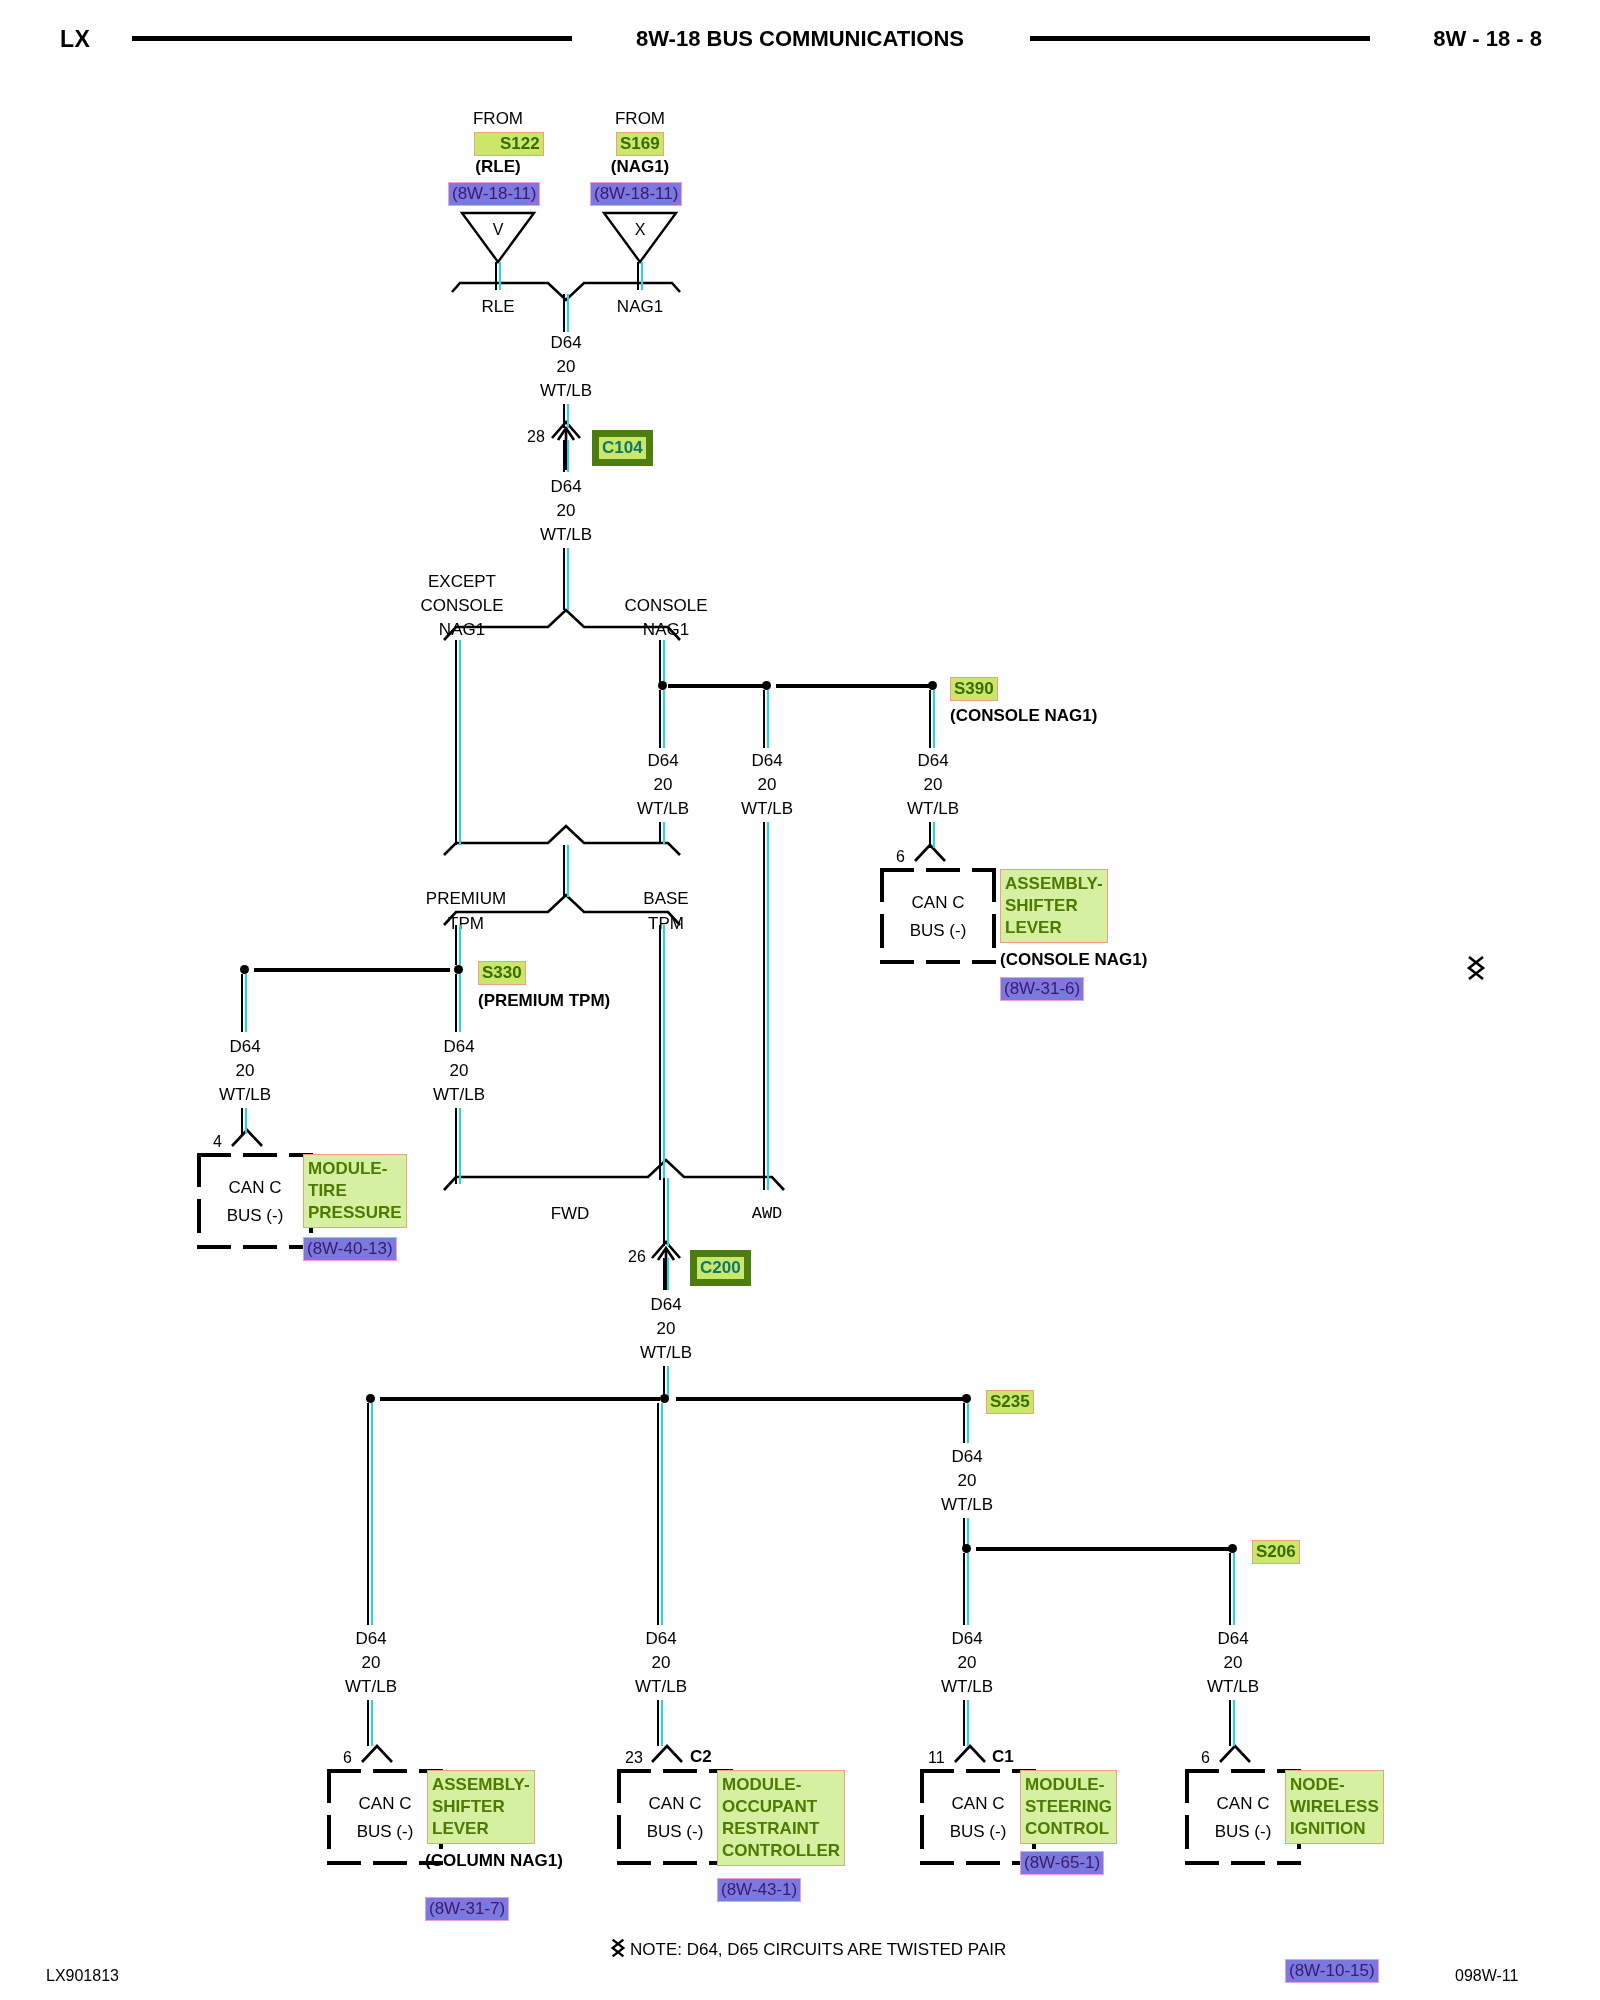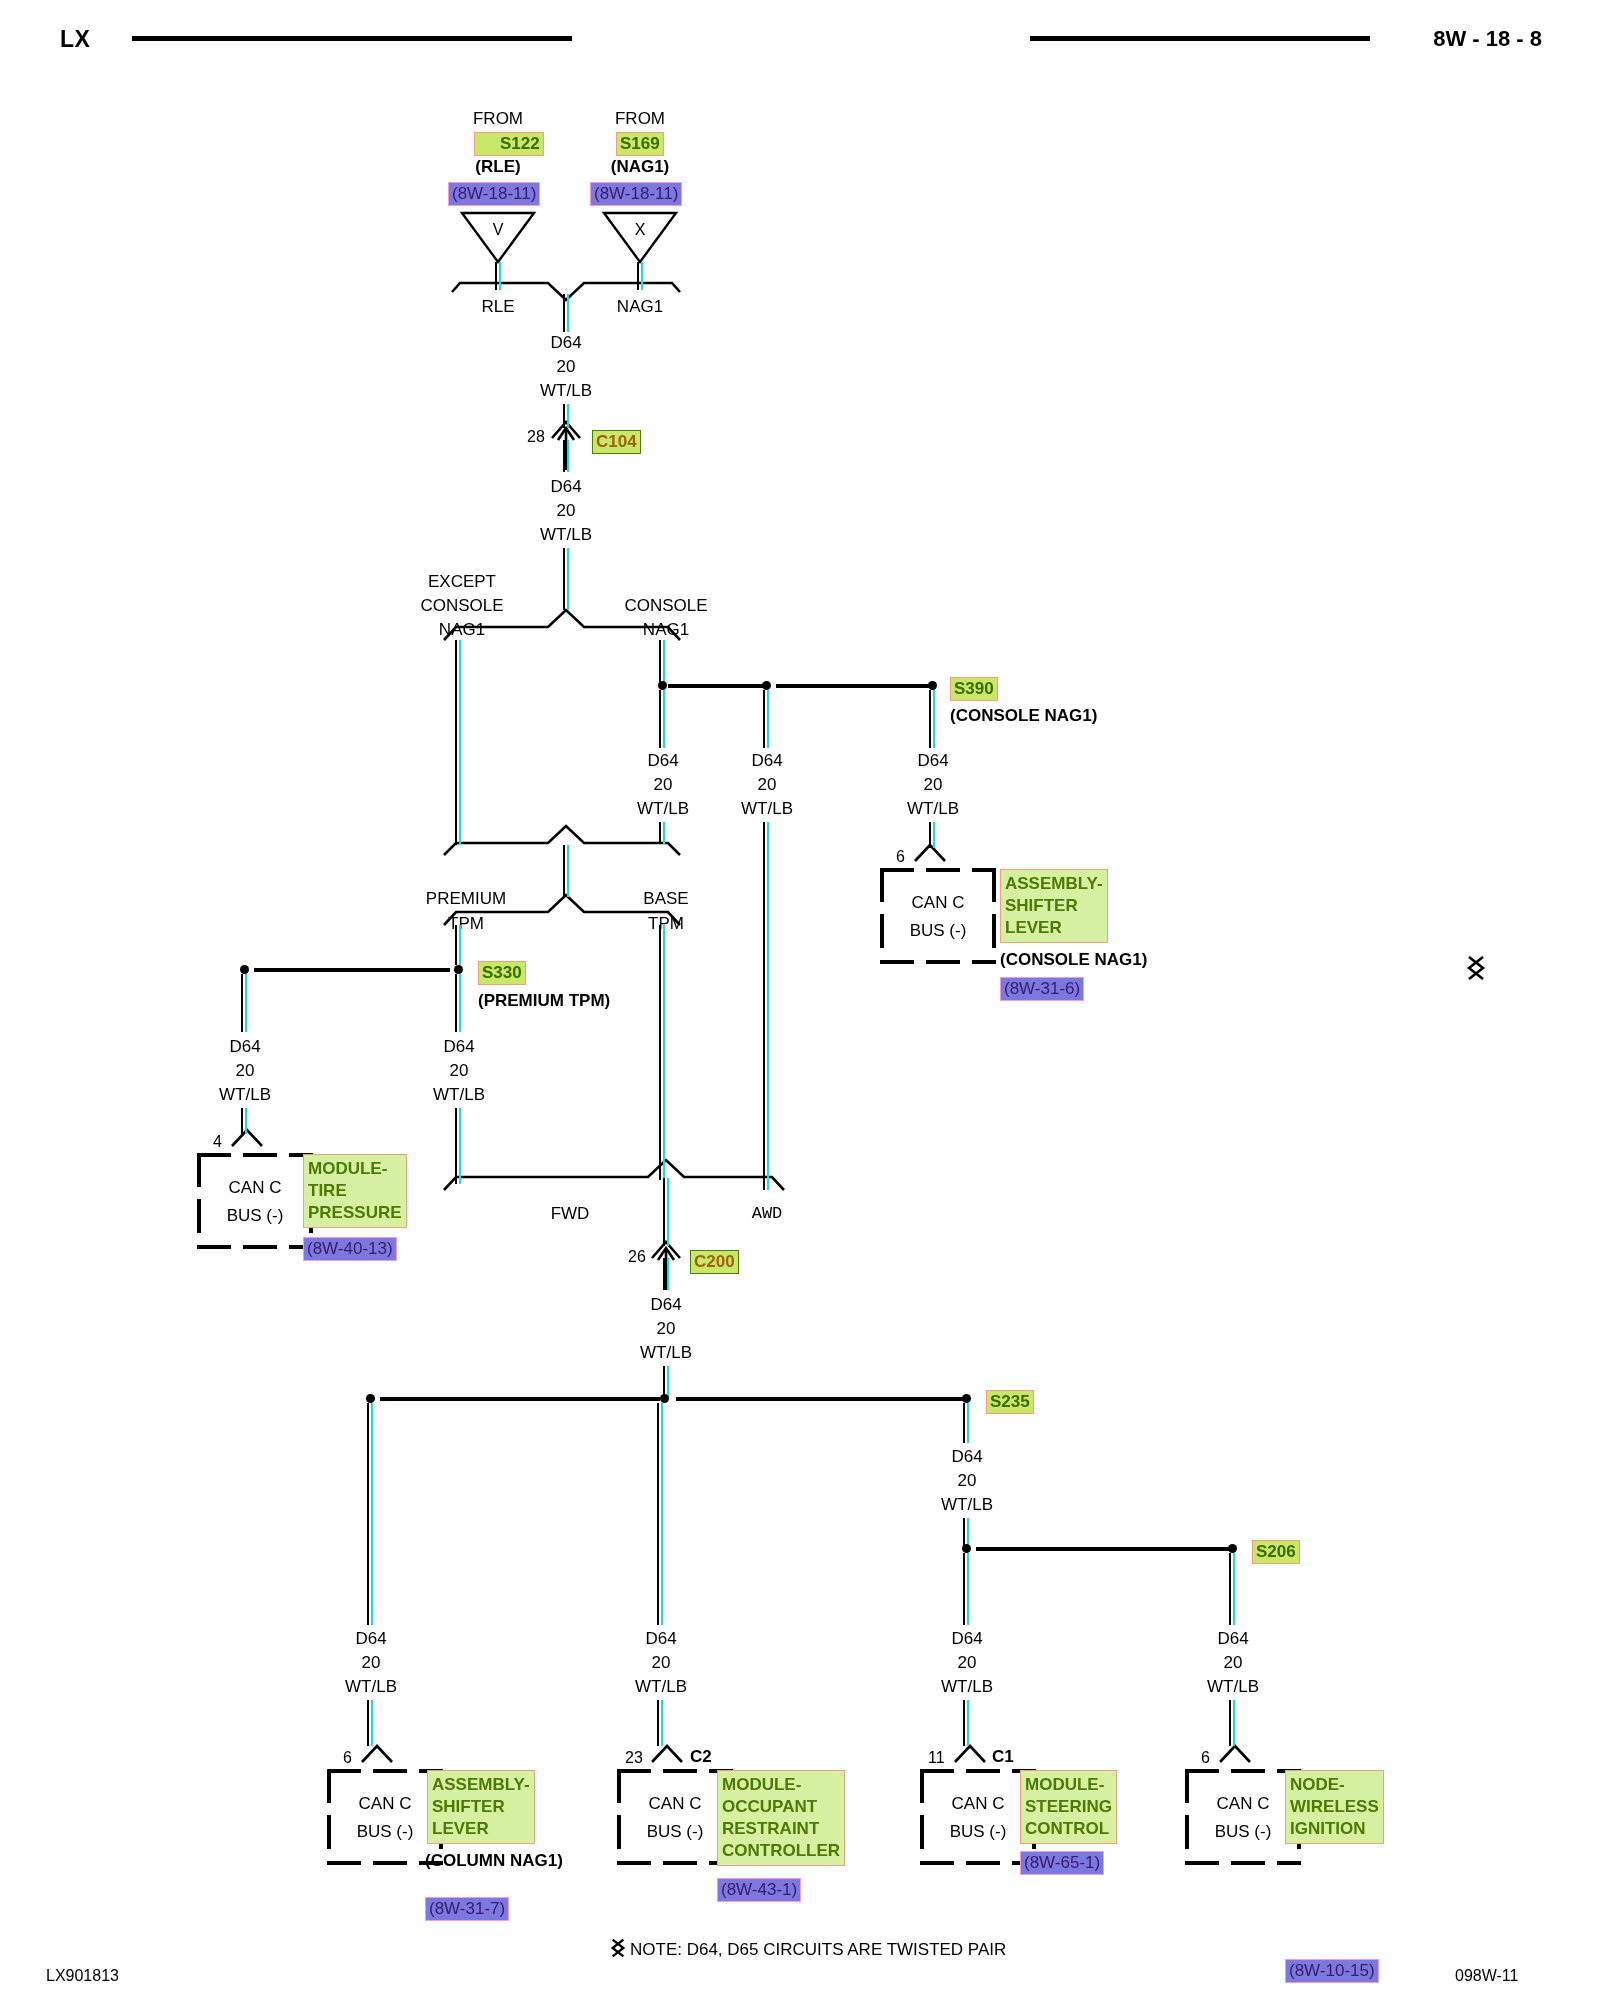--- a/index.html
+++ b/index.html
@@ -32,21 +32,21 @@
   .t.c{transform:translateX(-50%);}
   .t.b{font-weight:bold;}
 
   
   .chip{
     position:absolute;white-space:nowrap;line-height:1.15;
     font-weight:bold;font-size:17px;
     padding:1px 3px;
   }
   .chip.splice{ background:#c9e86a; color:#3b6b00; border:1px solid #f0a080; }
-  .chip.conn  { background:#c9e86a; color:#a16207; border:1px solid #4d7c0f; }
+  .chip.conn  { background:#c9e86a; color:#0f766e; border:7px solid #4d7c0f; }
   .chip.ref   { background:#7b79e0; color:#3a1a6b; border:1px solid #f29fd0; font-weight:normal;}
   .chip.mod   { background:#d4f0a0; color:#4d7a00; border:1px solid #f0a080; font-weight:bold;
                 padding:3px 4px; line-height:1.30; }
 
   
   
   .tw{position:absolute;width:7px;}
   .tw::before,.tw::after{content:"";position:absolute;top:0;bottom:0;width:2px;}
   .tw::before{left:0;background:#000;}
   .tw::after{left:4px;background:#22d8e8;}
@@ -74,20 +74,21 @@
   .subname{position:absolute;font-size:17px;font-weight:bold;white-space:nowrap;}
 </style>
 </head>
 <body>
 
 <div id="page">
 
   <div class="hdr">
     <div class="hdr-lx">LX</div>
     <div class="hdr-rule l"></div>
+    <div class="hdr-title">8W-18 BUS COMMUNICATIONS</div>
     <div class="hdr-rule r"></div>
     <div class="hdr-page">8W - 18 - 8</div>
   </div>
 
   <svg class="ov" viewBox="0 0 1600 2000">
 
     <polygon class="tri" points="462,213 534,213 498,262"></polygon>
     <polygon class="tri" points="604,213 676,213 640,262"></polygon>
 
     <path d="M 452,292 L 460,283 L 548,283 L 566,300 L 584,283 L 672,283 L 680,292"></path>

